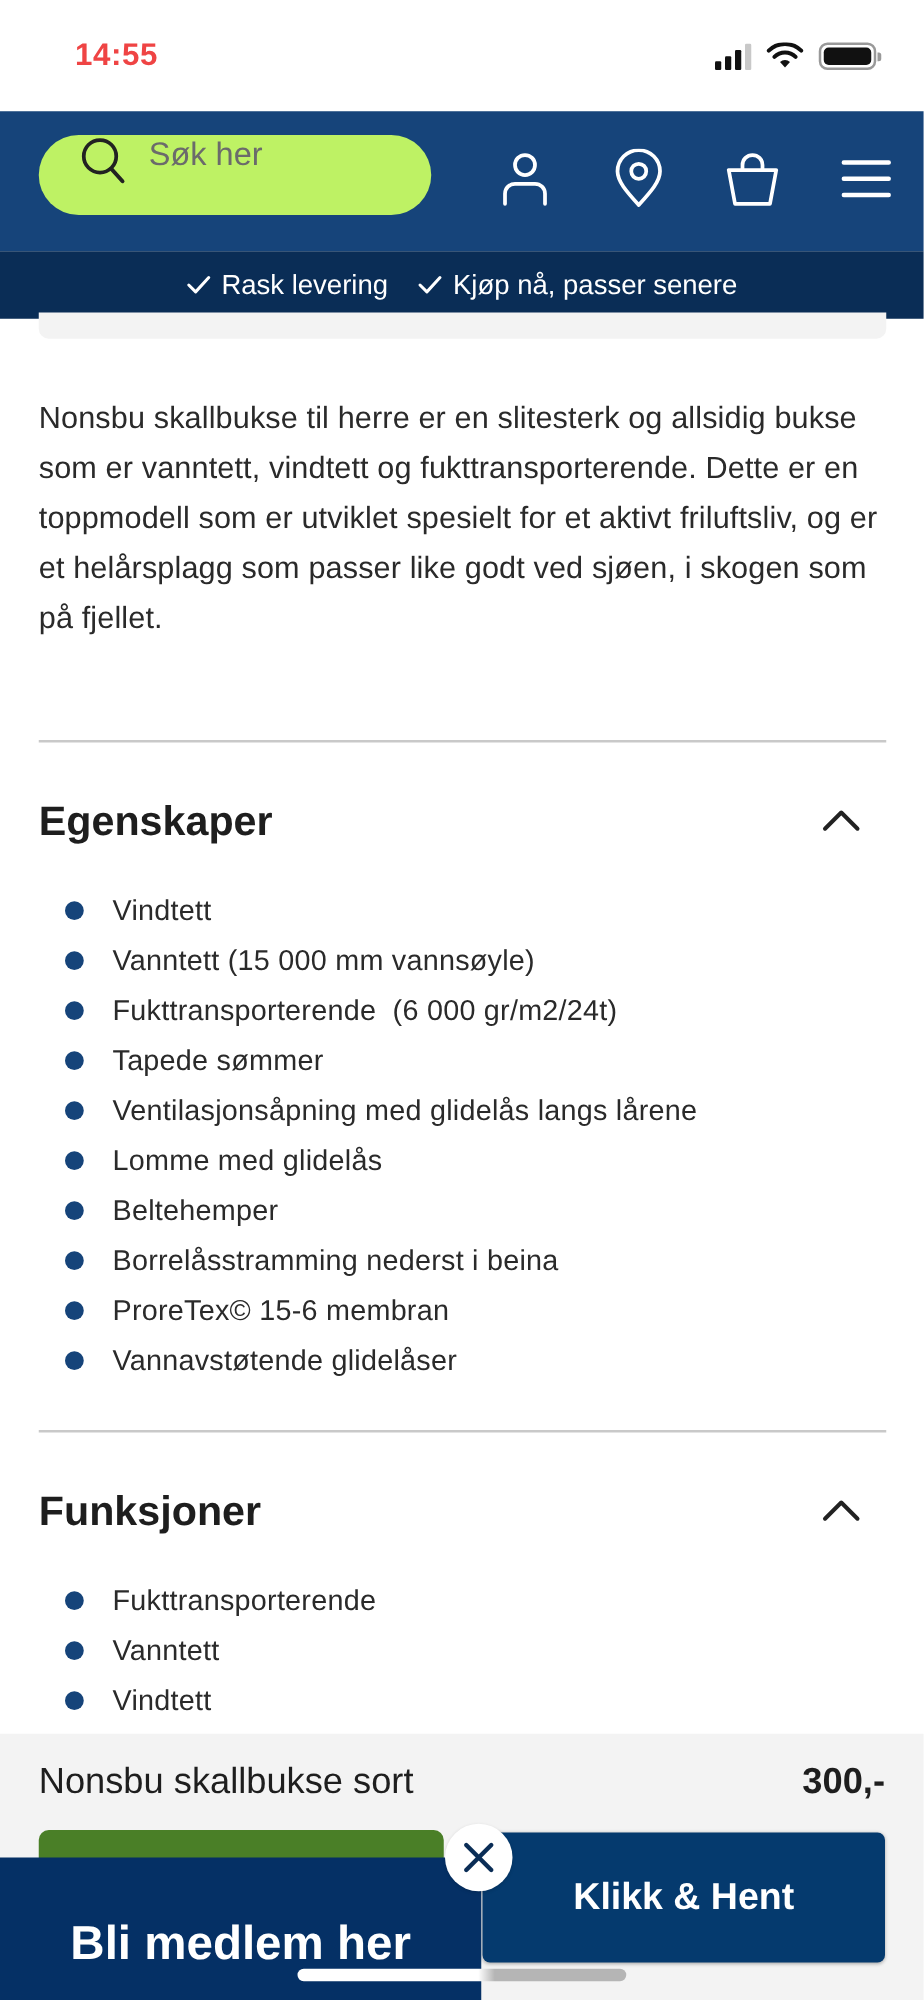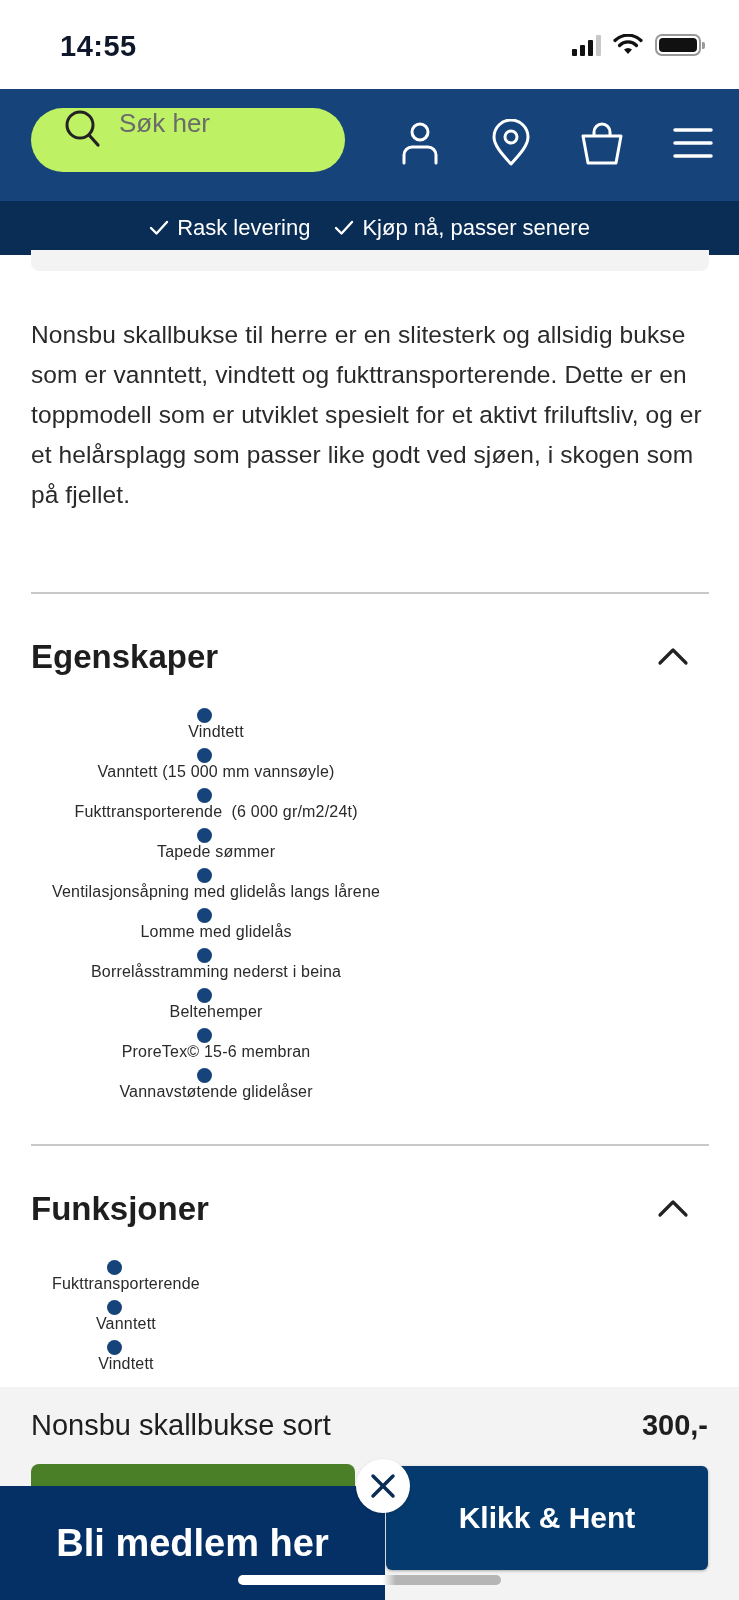--- a/index.html
+++ b/index.html
@@ -1,20 +1,20 @@
 <!DOCTYPE html>
 <html><head>
   <meta charset="utf-8">
   <style>
     * { box-sizing: border-box; margin: 0; padding: 0; }
     html, body { width: 739px; height: 1600px; overflow: hidden; background: #ffffff; }
     body { position: relative; font-family: "Liberation Sans", "DejaVu Sans", sans-serif; color: #222; }
 
     .status-bar { position: absolute; top: 0; left: 0; width: 739px; height: 89px; background: #fff; }
-    .status-time { position: absolute; left: 60px; top: 30px; font-size: 29px; font-weight: 700; color: #0f172a; letter-spacing: 0.5px; }
+    .status-time { position: absolute; left: 60px; top: 30px; font-size: 25px; font-weight: 700; color: #ef4444; letter-spacing: 0.5px; }
     .status-icons { position: absolute; right: 38px; top: 34px; display: flex; align-items: center; gap: 12px; }
     .signal { display: flex; align-items: flex-end; gap: 3px; height: 22px; }
     .signal span { width: 5px; background: #111; border-radius: 1px; }
     .signal span.dim { background: #c8c8c8; }
     .battery { width: 46px; height: 22px; border: 2px solid #999; border-radius: 7px; padding: 2px; position: relative; }
     .battery::after { content: ""; position: absolute; right: -6px; top: 6px; width: 3px; height: 7px; background: #999; border-radius: 0 2px 2px 0; }
     .battery-fill { width: 100%; height: 100%; background: #111; border-radius: 4px; }
 
     .header { position: absolute; top: 89px; left: 0; width: 739px; height: 112px; background: #16447a; }
     .search { position: absolute; left: 31px; top: 19px; width: 314px; height: 64px; background: #bef264; border-radius: 38px; display: flex; align-items: flex-start; padding-left: 32px; }
@@ -29,30 +29,30 @@
     .gray-strip { position: absolute; top: 250px; left: 31px; width: 678px; height: 21px; background: #f3f3f3; border-radius: 0 0 8px 8px; }
 
     .description { position: absolute; top: 315px; left: 31px; width: 680px; font-size: 24.5px; line-height: 40px; color: #2a2a2a; letter-spacing: 0.1px; }
 
     .divider { position: absolute; left: 31px; width: 678px; height: 2px; background: #c9c9c9; }
 
     .section-title { position: absolute; left: 31px; font-size: 33px; font-weight: 700; color: #1e1e1e; }
     .chevron { position: absolute; right: 50px; width: 32px; height: 20px; }
 
     .bullet-list { position: absolute; left: 52px; list-style: none; }
-    .bullet-list li { display: flex; align-items: center; height: 40px; font-size: 16px; color: #2a2a2a; letter-spacing: 0.2px; flex-direction: column; }
+    .bullet-list li { display: flex; align-items: center; height: 40px; font-size: 23px; color: #2a2a2a; letter-spacing: 0.2px; }
     .bullet-list .dot { width: 15px; height: 15px; background: #16447a; border-radius: 50%; margin-right: 23px; flex-shrink: 0; }
 
     .sticky-bar { position: absolute; top: 1387px; left: 0; width: 739px; height: 213px; background: #f3f3f3; }
     .product-name { position: absolute; left: 31px; top: 22px; font-size: 29px; font-weight: 400; color: #1e1e1e; }
     .product-price { position: absolute; right: 31px; top: 22px; font-size: 29px; font-weight: 700; color: #1e1e1e; }
     .buy-button { position: absolute; left: 31px; top: 77px; width: 324px; height: 130px; background: #4a7f27; border-radius: 8px; }
     .klikk-button { position: absolute; left: 386px; top: 79px; width: 322px; height: 104px; background: #053a6e; border-radius: 6px; color: #fff; font-size: 30px; font-weight: 700; display: flex; align-items: center; justify-content: center; box-shadow: 0 1px 3px rgba(0,0,0,0.3); }
 
-    .member-banner { position: absolute; top: 1486px; left: 0; width: 385px; height: 114px; background: #053065; color: #fff; font-size: 38px; font-weight: 700; display: flex; align-items: flex-start; justify-content: center; padding-top: 36px; }
+    .member-banner { position: absolute; top: 1486px; left: 0; width: 385px; height: 114px; background: #053065; color: #fff; font-size: 38px; font-weight: 700; display: flex; align-items: flex-start; justify-content: center; padding-top: 48px; }
     .close-badge { position: absolute; left: 356px; top: 1459px; width: 54px; height: 54px; background: #fff; border-radius: 50%; display: flex; align-items: center; justify-content: center; box-shadow: 0 1px 3px rgba(0,0,0,0.15); }
 
     .home-indicator { position: absolute; left: 238px; top: 1575px; width: 263px; height: 10px; border-radius: 5px; background: linear-gradient(90deg, #ffffff 0%, #ffffff 55%, #b5b5b5 60%, #b5b5b5 100%); }
   </style>
 </head>
 <body>
 
 <div class="status-bar">
   <div class="status-time">14:55</div>
   <div class="status-icons">
@@ -155,25 +155,25 @@
   <li>
       <span class="dot"></span>
       <span>Ventilasjonsåpning med glidelås langs lårene</span>
     </li>
   <li>
       <span class="dot"></span>
       <span>Lomme med glidelås</span>
     </li>
   <li>
       <span class="dot"></span>
+      <span>Beltehemper</span>
+    </li>
+  <li>
+      <span class="dot"></span>
       <span>Borrelåsstramming nederst i beina</span>
-    </li>
-  <li>
-      <span class="dot"></span>
-      <span>Beltehemper</span>
     </li>
   <li>
       <span class="dot"></span>
       <span>ProreTex© 15-6 membran</span>
     </li>
   <li>
       <span class="dot"></span>
       <span>Vannavstøtende glidelåser</span>
     </li>
 </ul>

